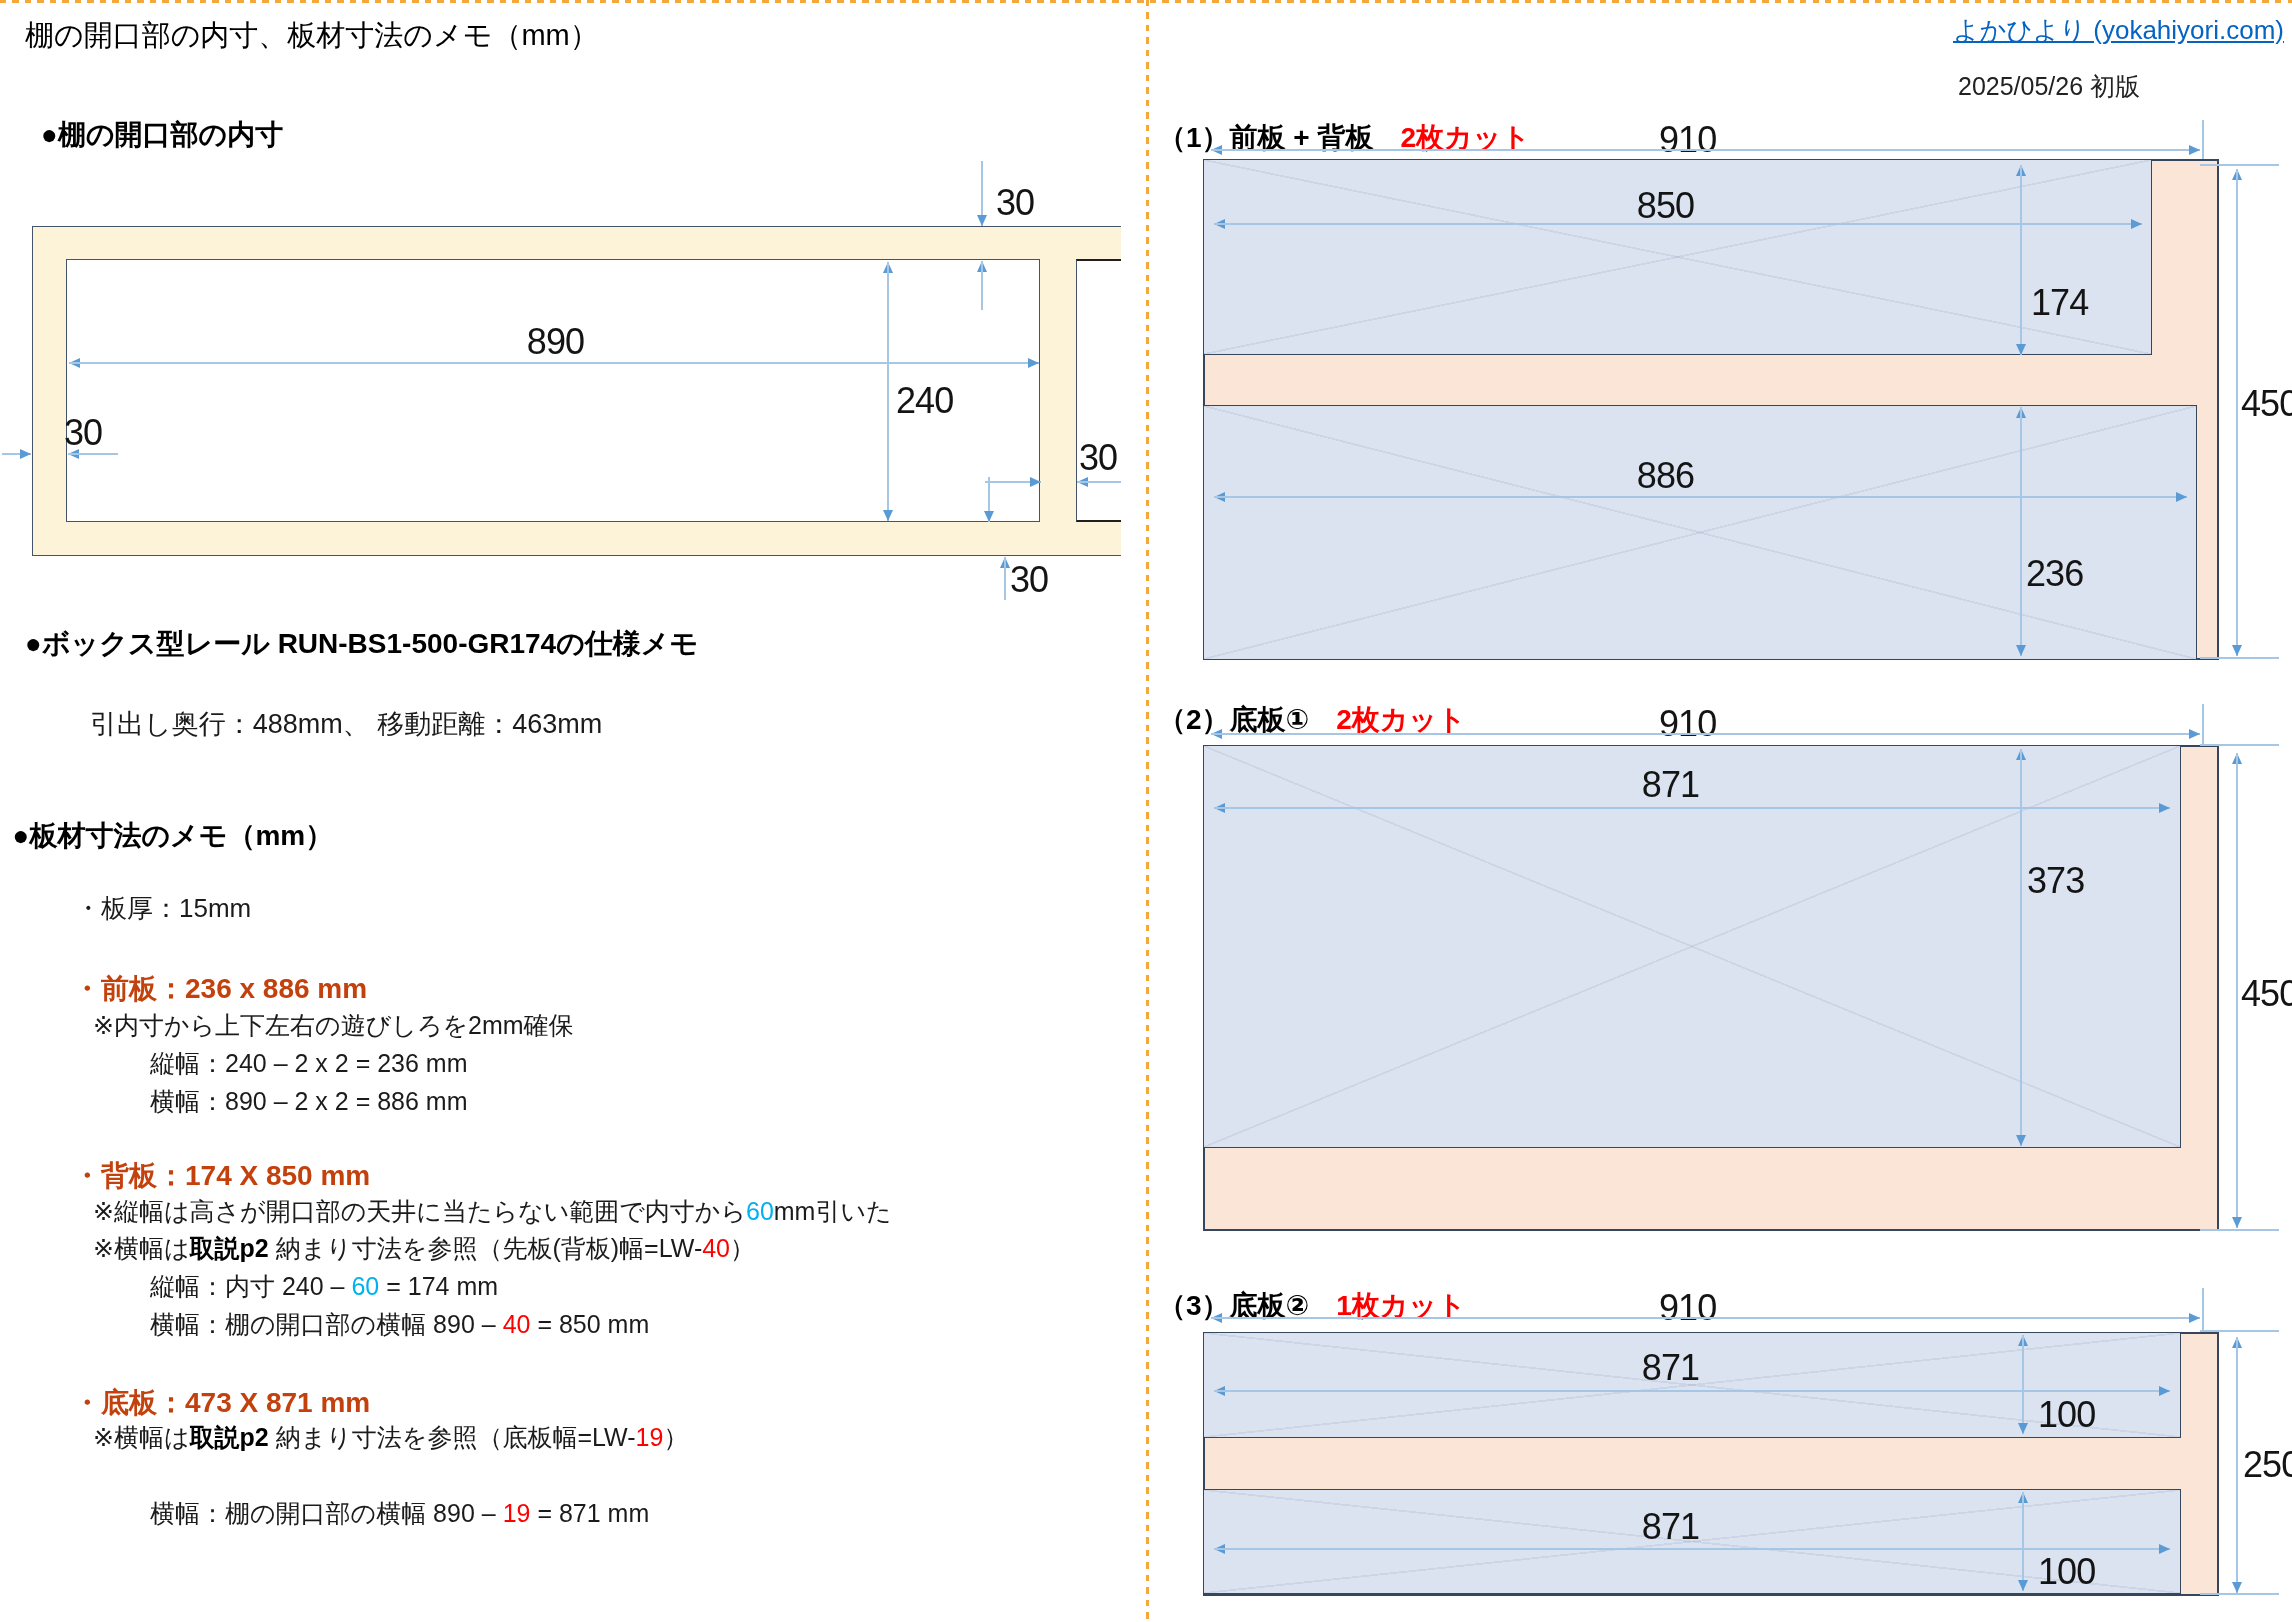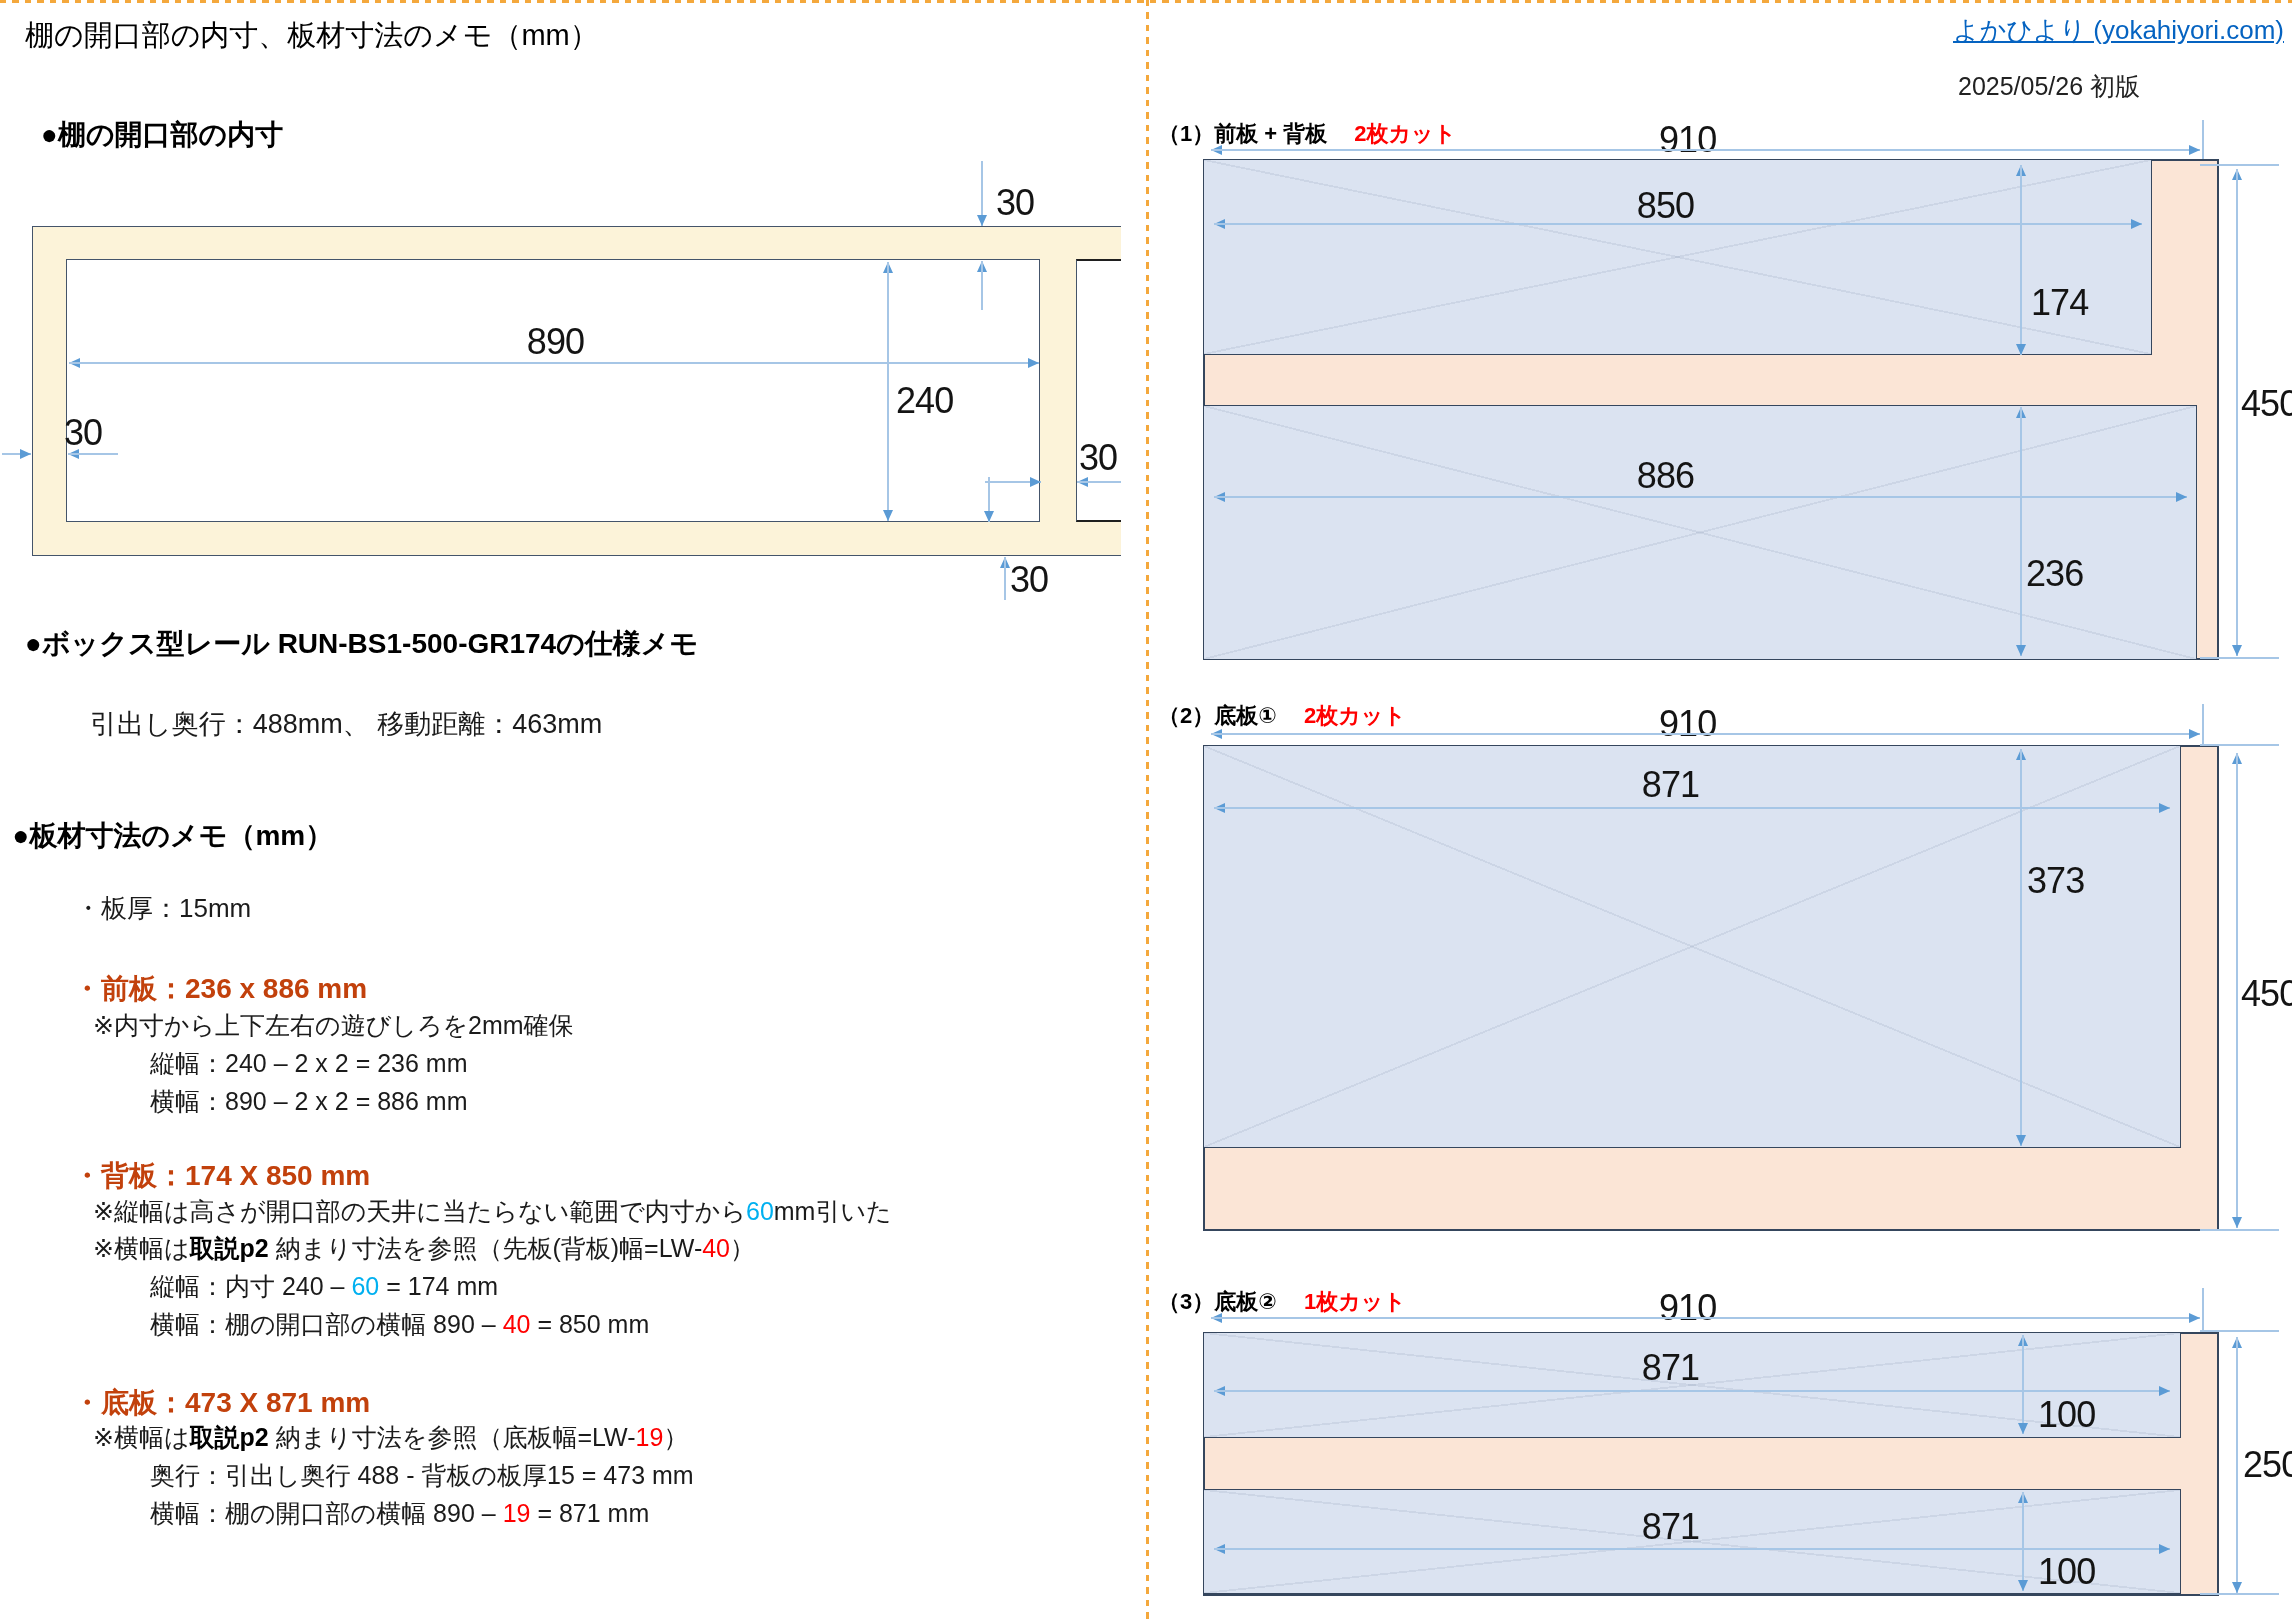--- a/index.html
+++ b/index.html
@@ -44,21 +44,21 @@
     border:5.4px solid transparent;border-top:none;border-bottom:11.6px solid var(--dimarrow);}
   .dimv.aD::after{content:"";position:absolute;bottom:0;left:0.9px;width:0;height:0;
     border:5.4px solid transparent;border-bottom:none;border-top:11.6px solid var(--dimarrow);}
   .hl{position:absolute;height:1.8px;background:var(--dimline);}
   .vl{position:absolute;width:1.8px;background:var(--dimline);}
   .ctr{text-align:center;}
   .guide-h{position:absolute;height:2.7px;background:repeating-linear-gradient(90deg,var(--guide) 0 6.3px,transparent 6.3px 12.5px);}
   .guide-v{position:absolute;width:2.7px;background:repeating-linear-gradient(180deg,var(--guide) 0 6.3px,transparent 6.3px 12.5px);}
   a.link{color:var(--link);text-decoration:underline;font-size:26px;}
   .date{font-size:25px;color:#222;}
-  .sechead{font-size:22px;font-weight:bold;color:#000;}
+  .sechead{font-size:28px;font-weight:bold;color:#000;}
   .sechead .cut{margin-left:27px;}
 </style>
 </head>
 <body>
 
 <div id="page">
 
   <div class="guide-h" style="left:0;top:901;width:2293px;"></div>
   <div class="guide-v" style="left:1146px;top:0;height:1623px;"></div>
 
@@ -124,21 +124,20 @@
   <div class="abs note nw" style="left:150px;top:1085px;">横幅：890 – 2 x 2 = 886 mm</div>
 
   <div class="abs btitle nw" style="left:73px;top:1157px;">・背板：174 X 850 mm</div>
   <div class="abs note nw" style="left:93px;top:1195px;"><span>※縦幅は高さが開口部の天井に当たらない範囲で内寸から</span><span class="cyan">60</span><span>mm引いた</span></div>
   <div class="abs note nw" style="left:93px;top:1232px;"><span>※横幅は</span><span class="bold">取説p2</span><span> 納まり寸法を参照（先板(背板)幅=LW-</span><span class="red" style="font-weight:normal;">40</span><span>）</span></div>
   <div class="abs note nw" style="left:150px;top:1270px;"><span>縦幅：内寸 240 – </span><span class="cyan">60</span><span>  = 174 mm</span></div>
   <div class="abs note nw" style="left:150px;top:1308px;"><span>横幅：棚の開口部の横幅 890 – </span><span class="red" style="font-weight:normal;">40</span><span> = 850 mm</span></div>
 
   <div class="abs btitle nw" style="left:73px;top:1384px;">・底板：473 X 871 mm</div>
   <div class="abs note nw" style="left:93px;top:1421px;"><span>※横幅は</span><span class="bold">取説p2</span><span> 納まり寸法を参照（底板幅=LW-</span><span class="red" style="font-weight:normal;">19</span><span>）</span></div>
-  <div class="abs note nw" style="left:150px;top:1459px;">奥行：引出し奥行 488 -  背板の板厚15 = 473 mm</div>
   <div class="abs note nw" style="left:150px;top:1497px;"><span>横幅：棚の開口部の横幅 890 – </span><span class="red" style="font-weight:normal;">19</span><span> = 871 mm</span></div>
 
   <a class="abs link nw" href="#" style="right:9px;top:12.5px;">よかひより (yokahiyori.com)</a>
   <div class="abs date nw" style="left:1958px;top:54px;margin-top:16px;">2025/05/26  初版</div>
 
   <div class="abs sechead nw" style="left:1158px;top:119px;"><span>（1）</span><span>前板 + 背板</span><span class="red cut">2枚カット</span></div>
   <div class="abs dimlab" style="left:1659px;top:119px;">910</div>
   <div class="dimh aL aR" style="left:1211px;top:144px;width:989px;">
       <div class="ln"></div>
     </div>

